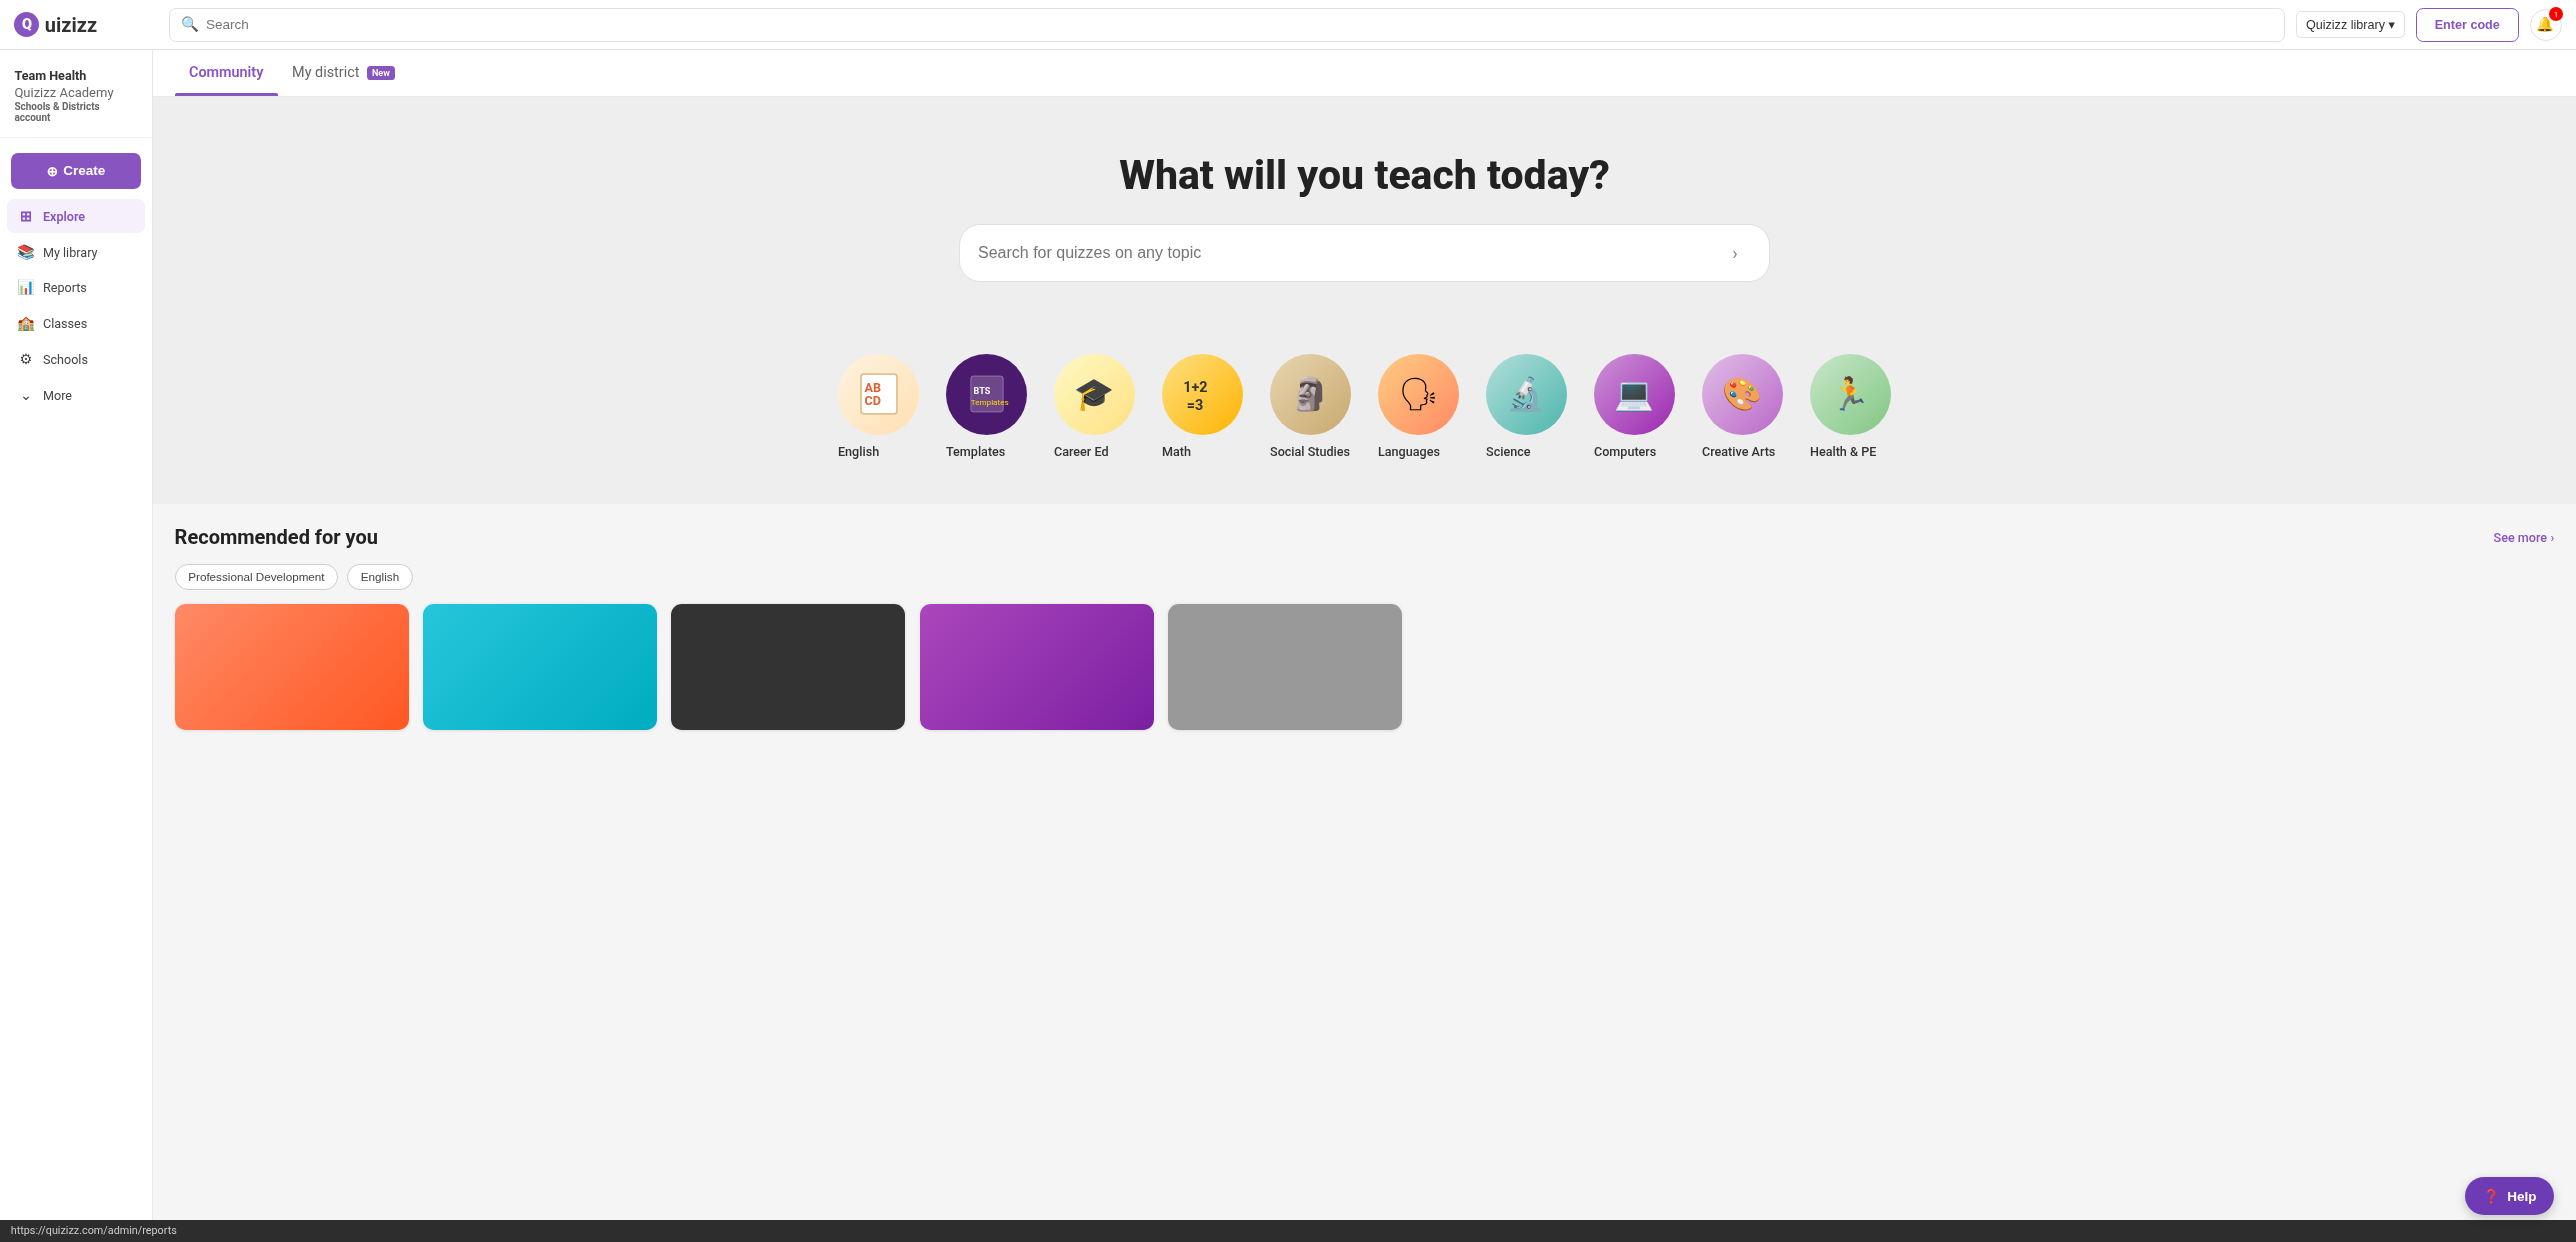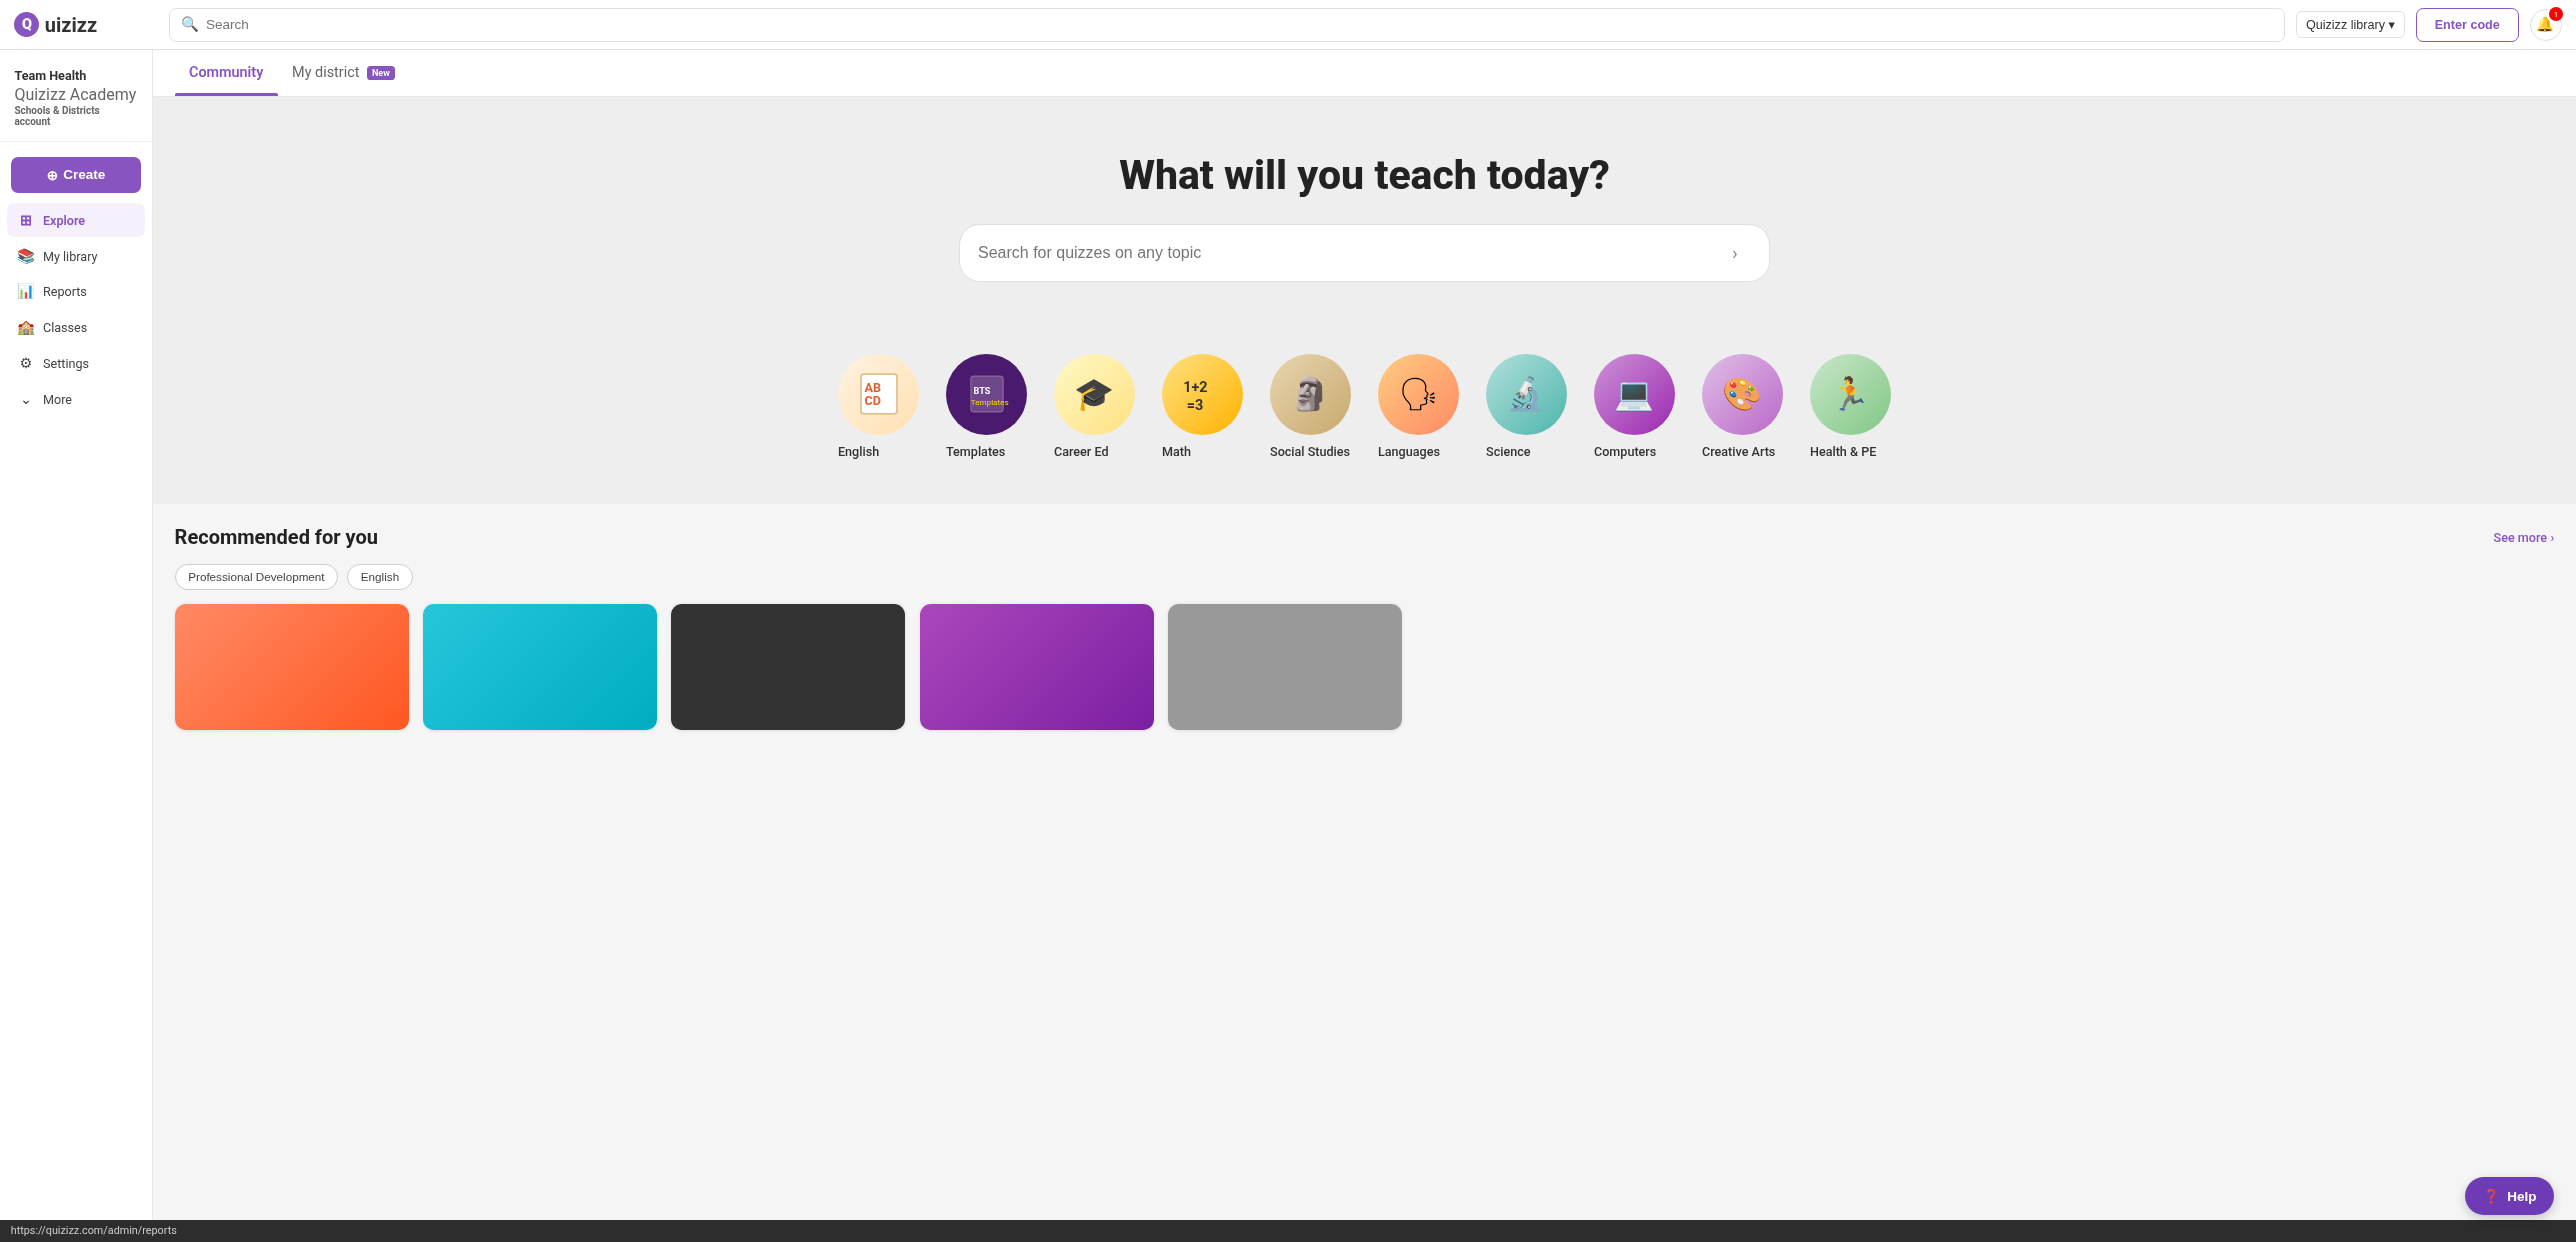--- a/index.html
+++ b/index.html
@@ -138,21 +138,21 @@
       padding: 7.2px 14.4px 14.4px;
       border-bottom: 0.9px solid #f0f0f0;
       margin-bottom: 7.2px;
     }
     .sidebar-user-name {
       font-size: 12.6px;
       font-weight: 700;
       color: #333;
     }
     .sidebar-user-org {
-      font-size: 16px;
+      font-size: 13px;
       color: #666;
       margin-top: 1.8px;
     }
     .sidebar-user-type {
       font-size: 10px;
       color: #666;
       margin-top: 1px;
       font-weight: bold;
     }
     .create-btn {
@@ -482,21 +482,21 @@
       <div class="sidebar-item">
         <span class="sidebar-icon">📊</span>
         <span>Reports</span>
       </div>
       <div class="sidebar-item">
         <span class="sidebar-icon">🏫</span>
         <span>Classes</span>
       </div>
       <div class="sidebar-item">
         <span class="sidebar-icon">⚙</span>
-        <span>Settings</span>
+        <span>Schools</span>
       </div>
       <div class="sidebar-item">
         <span class="sidebar-icon">⌄</span>
         <span>More</span>
       </div>
     </nav>
   </div>
 
   <div class="content">
 

